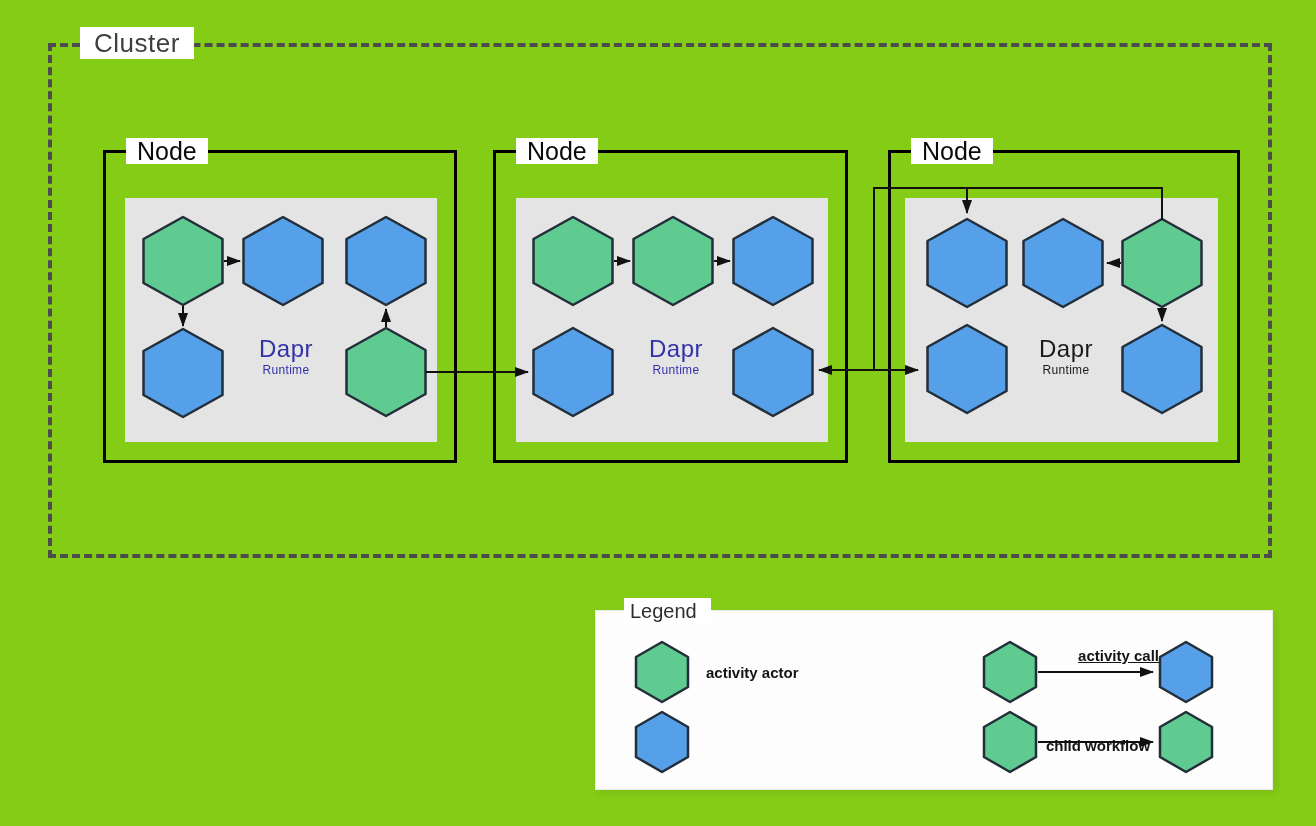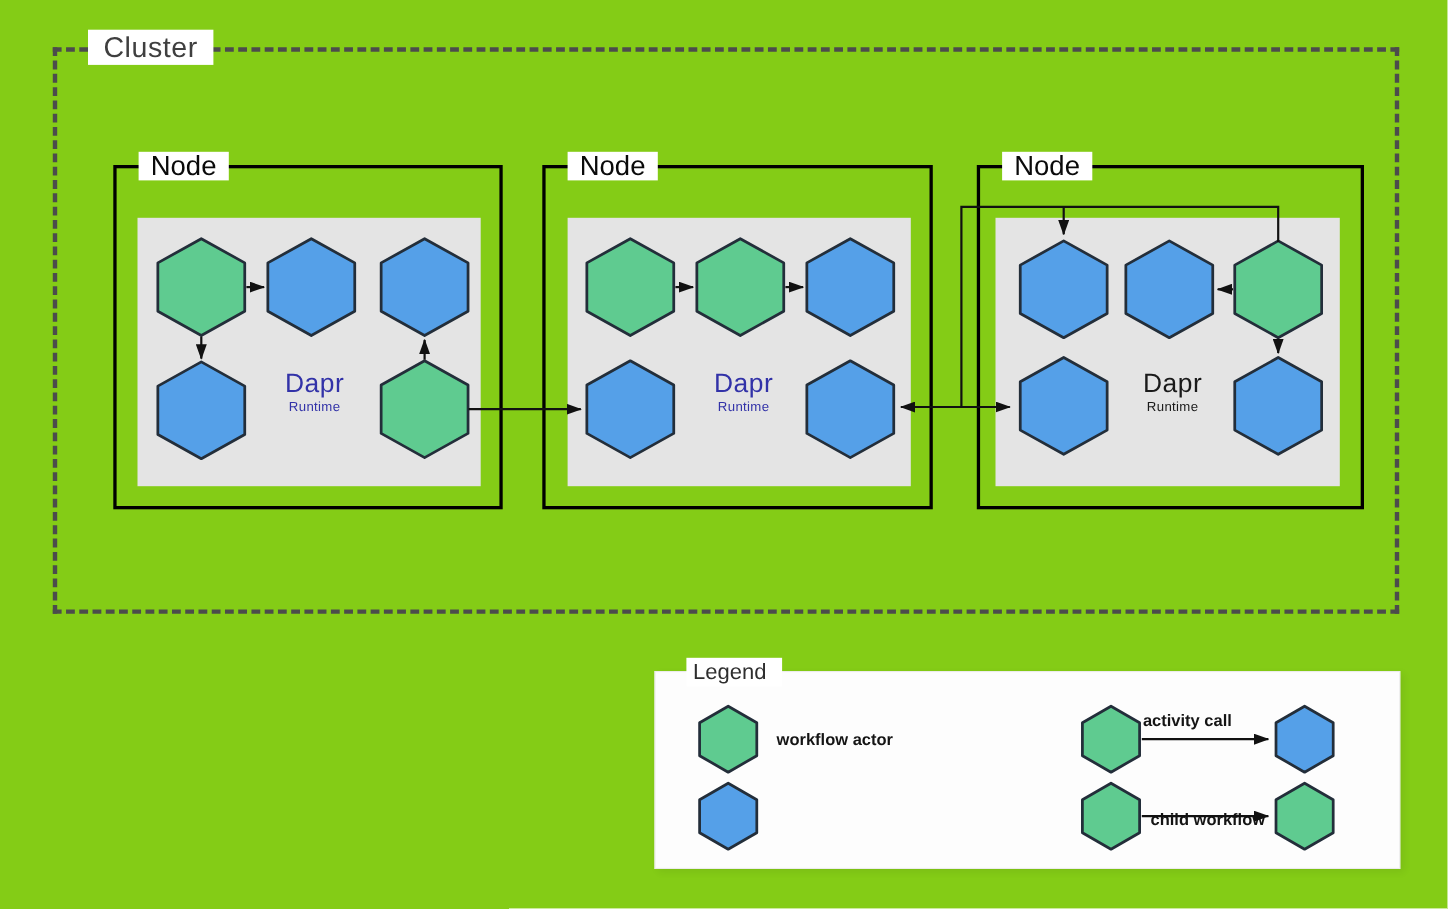--- a/index.html
+++ b/index.html
@@ -35,21 +35,21 @@
 
   
   .legendbox{position:absolute;left:595px;top:610px;width:678px;height:180px;
            background:#fdfdfd;border:1px solid #ececec;box-sizing:border-box;
            box-shadow:3px 3px 7px rgba(0,0,0,0.07);}
   .legend-title{position:absolute;top:-13px;left:12px;background:#fff;padding:0 14px 0 6px;
            font-size:20px;color:#2e2e2e;line-height:26px;margin-left:16px;}
   .ll{position:absolute;font-size:15px;font-weight:bold;color:#141414;white-space:pre-line;}
   .ll.l1{left:110px;top:53px;}
   .ll.l2{left:110px;top:114px;line-height:22px;width:160px;}
-  .ll.r1{left:443px;top:36px;width:120px;text-align:left;}
+  .ll.r1{left:443px;top:36px;width:120px;text-align:right;text-decoration:underline;}
   .ll.r2{left:437px;top:106px;width:130px;text-align:center;margin-top:20px;}
 
   
   svg.overlay{position:absolute;left:0;top:0;z-index:5;pointer-events:none;}
 </style>
 </head>
 <body>
 
 <div class="stage">
 
@@ -79,21 +79,21 @@
     <span class="node-label">Node</span>
     <div class="panel"></div>
     <div class="runtime" style="color: rgb(26, 26, 26);">
       <div class="rt-title">Dapr</div>
       <div class="rt-sub">Runtime</div>
     </div>
   </div>
 
   <div class="legendbox">
     <span class="legend-title">Legend</span>
-    <div class="ll l1">workflow actor</div>
+    <div class="ll l1">activity actor</div>
     <div class="ll r1">activity call</div>
     <div class="ll r2">child workflow</div>
   </div>
 
   <svg class="overlay" id="diagram" width="1316" height="826" viewBox="0 0 1316 826">
     <defs>
       <marker id="ah" markerWidth="7" markerHeight="5" refX="6.5" refY="2.5" orient="auto">
         <path d="M0,0 L7,2.5 L0,5 Z" fill="#111111"></path>
       </marker>
     </defs>

